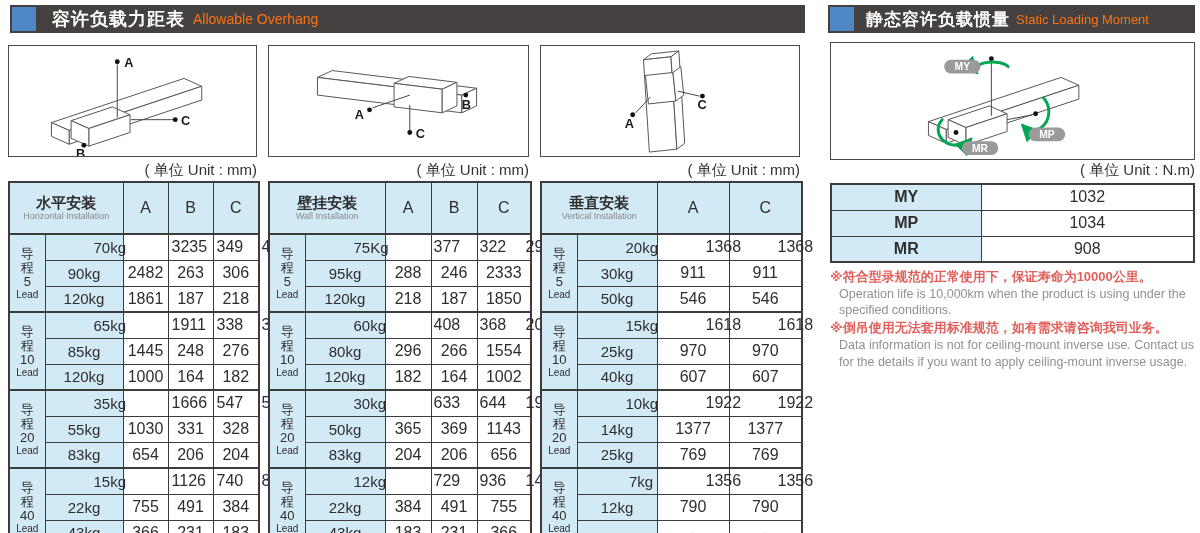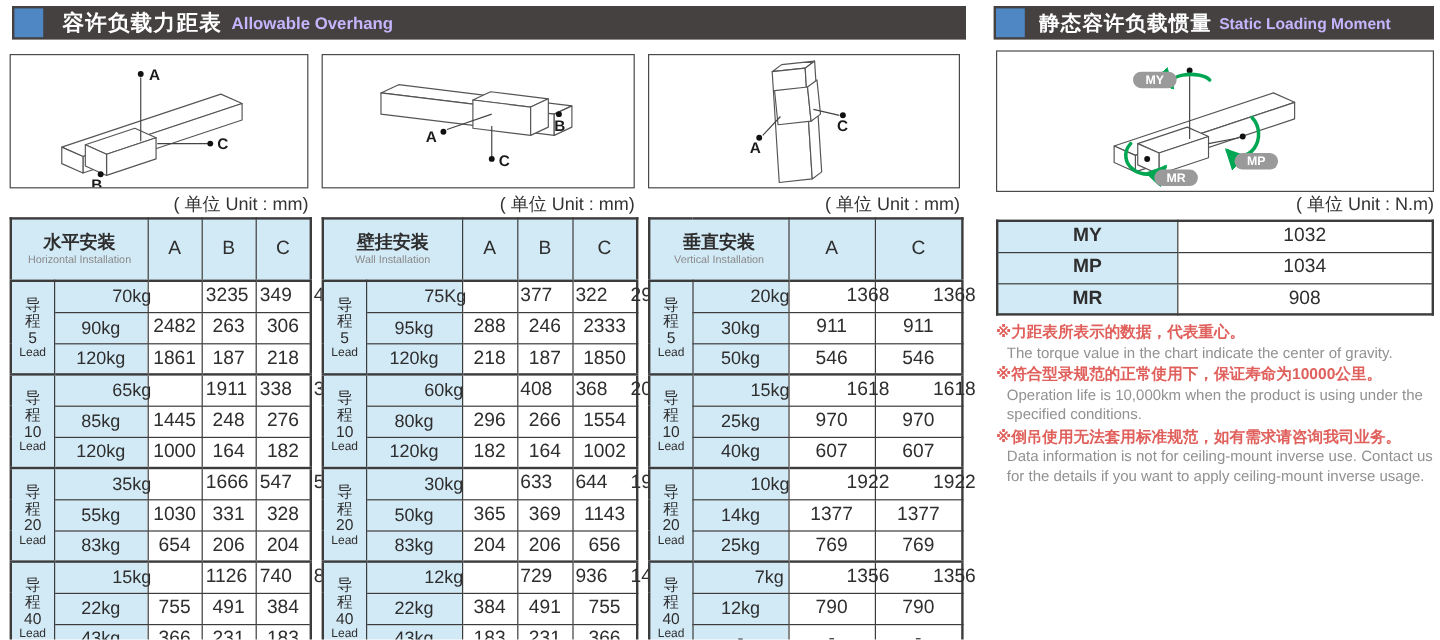--- a/index.html
+++ b/index.html
@@ -3,21 +3,21 @@
 <meta charset="utf-8">
 <style>
   * { margin:0; padding:0; box-sizing:border-box; }
   body { background:#fff; font-family:"Liberation Sans","DejaVu Sans",sans-serif; }
   .page { position:relative; width:1200px; height:533px; background:#fff; overflow:hidden; }
 
   
   .bar { position:absolute; top:5px; height:28px; background:#454140; display:flex; align-items:center; }
   .bar-sq { width:24px; height:24px; background:#4e87c4; margin-left:2px; flex:0 0 auto; }
   .bar-zh { color:#fff; font-weight:bold; font-size:18px; margin-left:16px; letter-spacing:1px; white-space:nowrap;text-align:center; }
-  .bar-en { color:#c4b5fd; font-weight:bold; font-size:14px; margin-left:8px; white-space:nowrap; }
+  .bar-en { color:#f97316; font-weight:normal; font-size:14px; margin-left:8px; white-space:nowrap; }
   .bar-right .bar-zh { font-size:17px; margin-left:12px; }
   .bar-right .bar-en { font-size:13px; margin-left:6px;text-align:right; }
 
   
   .dbox { position:absolute; border:1px solid #4a4a4a; background:#fff; }
   .dbox svg { display:block; width:100%; height:100%; }
   .dbox text { font-family:"Liberation Sans","DejaVu Sans",sans-serif; font-weight:bold; font-size:13px; fill:#1a1a1a; }
   .dbox .badge-text { font-size:10.5px; fill:#fff; text-anchor:middle; }
   .iso { fill:#fff; stroke:#555; stroke-width:1; stroke-linejoin:round; }
   .ptline { stroke:#444; stroke-width:1; }
@@ -515,24 +515,20 @@
       </tr>
       <tr>
         <td class="m-label">MR</td>
         <td class="m-value">908</td>
       </tr>
     </tbody>
   </table>
 
   <div class="notes">
     <div>
-      <div class="note-zh">※力距表所表示的数据，代表重心。</div>
-      <div class="note-en">The torque value in the chart indicate the center of gravity.</div>
-    </div>
-    <div>
       <div class="note-zh">※符合型录规范的正常使用下，保证寿命为10000公里。</div>
       <div class="note-en">Operation life is 10,000km when the product is using under the specified conditions.</div>
     </div>
     <div>
       <div class="note-zh">※倒吊使用无法套用标准规范，如有需求请咨询我司业务。</div>
       <div class="note-en">Data information is not for ceiling-mount inverse use. Contact us for the details if you want to apply ceiling-mount inverse usage.</div>
     </div>
   </div>
 
 </div>

